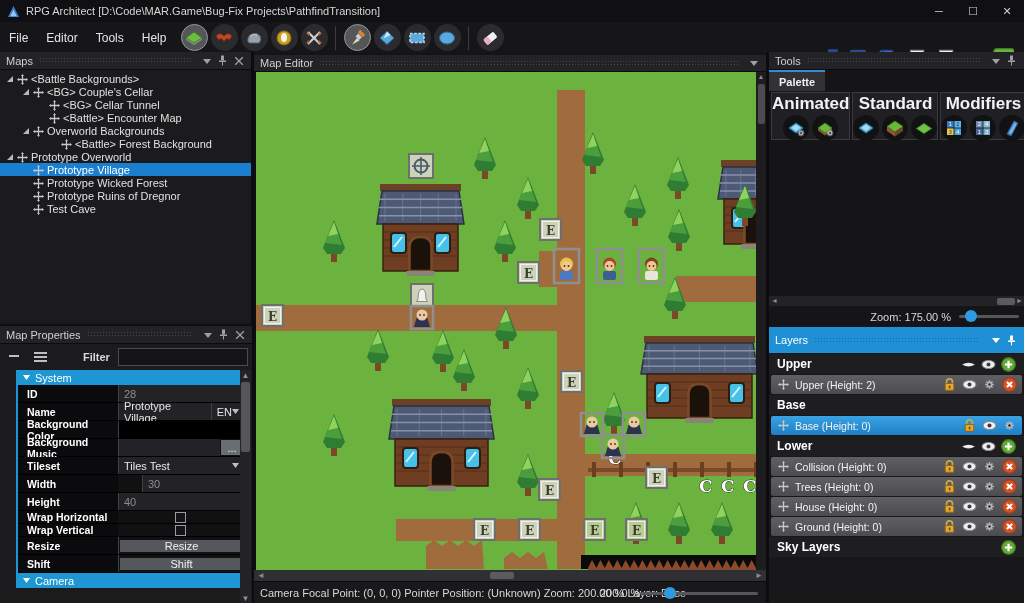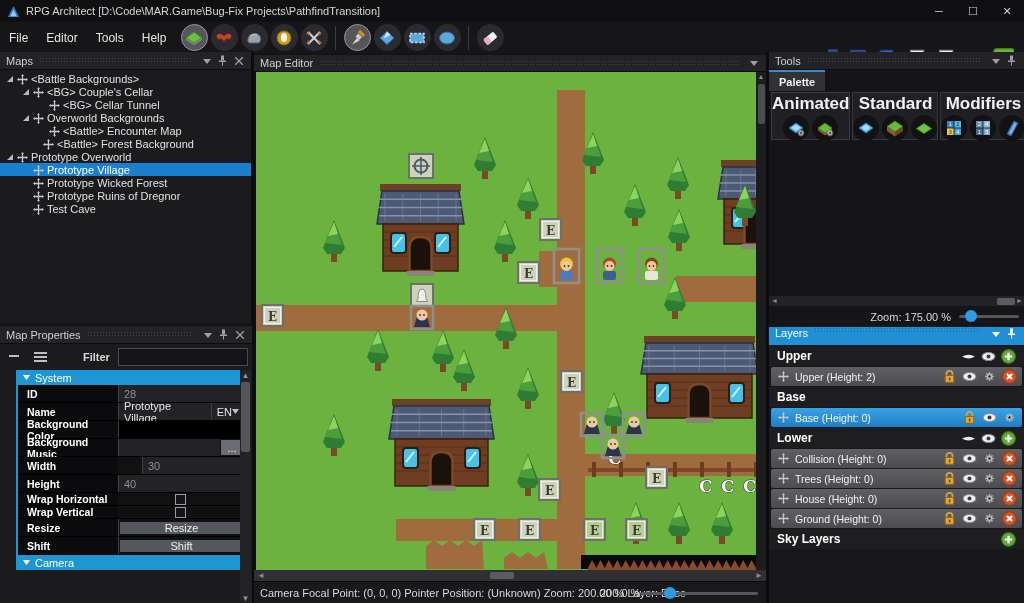--- a/index.html
+++ b/index.html
@@ -64,21 +64,21 @@
   .pal-wrap{display:flex;gap:2px;padding:1px 2px;height:50px;}
   .pal-group{background:#202024;border:1px solid #3a3a40;display:flex;flex-direction:column;align-items:center;padding-top:1px;}
   .pal-label{font-weight:bold;color:#f2f2f2;font-size:17px;}
   .pal-icons{display:flex;gap:3px;margin-top:1px;}
   .pal-circ{width:26px;height:26px;border-radius:50%;background:#121214;display:flex;align-items:center;justify-content:center;}
   .tools-hsb{position:absolute;left:0;top:244px;width:256px;height:10px;background:#232327;}
   .tools-hsb .thumb{position:absolute;left:228px;top:1.5px;width:18px;height:7px;background:#5c5c60;border-radius:2px;}
   .zoomrow{position:absolute;left:0;top:254px;width:256px;height:21px;display:flex;align-items:center;justify-content:flex-end;padding-right:6px;gap:8px;}
   
   .layers-panel{left:768px;top:327px;width:256px;height:276px;background:#18181b;border-left:1px solid #0c0c0e;}
-  .lhdr{height:18px;background:#1f8fd6;display:flex;align-items:flex-start;padding:0 6px;}
+  .lhdr{height:26px;background:#1f8fd6;display:flex;align-items:center;padding:13px 6px;}
   .lhdr .ptitle{color:#fff;}
   .lhdr .dots{background-image:radial-gradient(circle,#1a6ba0 0.8px,transparent 0.9px);}
   .lgroup{height:20px;margin-top:1px;display:flex;align-items:center;padding:0 8px;background:#1e1e21;color:#fff;font-weight:bold;font-size:12px;}
   .lrow{height:19px;margin:1px 2px 0 2px;display:flex;align-items:center;padding:0 5px;border-radius:2px;
         background:linear-gradient(#606064,#4c4c50);color:#f2f2f2;font-size:10.5px;}
   .lrow.sel{background:linear-gradient(#3aa2e4,#1d7fc4);}
   .lspace{flex:1;}
   .licon{width:15px;height:15px;margin-left:5px;display:flex;align-items:center;justify-content:center;flex:0 0 auto;}
   .splitter-v{background:#0c0c0e;}
 </style>
@@ -267,39 +267,39 @@
           <span>&lt;BG&gt; Couple's Cellar</span>
         </div>
         <div class="trow" style="padding-left: 38px;">
           <span class="texp"></span>
           <span class="tmove"><svg width="11" height="11" viewBox="0 0 14 14">
               <path d="M7 1.5V12.5M1.5 7H12.5" stroke="#c8c8cc" stroke-width="1.6"></path>
               <path d="M7 0l1.8 2.4H5.2Z M7 14l1.8-2.4H5.2Z M0 7l2.4-1.8v3.6Z M14 7l-2.4-1.8v3.6Z" fill="#c8c8cc"></path>
             </svg></span>
           <span>&lt;BG&gt; Cellar Tunnel</span>
         </div>
+        <div class="trow" style="padding-left: 38px;">
+          <span class="texp"></span>
+          <span class="tmove"><svg width="11" height="11" viewBox="0 0 14 14">
+              <path d="M7 1.5V12.5M1.5 7H12.5" stroke="#c8c8cc" stroke-width="1.6"></path>
+              <path d="M7 0l1.8 2.4H5.2Z M7 14l1.8-2.4H5.2Z M0 7l2.4-1.8v3.6Z M14 7l-2.4-1.8v3.6Z" fill="#c8c8cc"></path>
+            </svg></span>
+          <span>&lt;Battle&gt; Encounter Map</span>
+        </div>
         <div class="trow" style="padding-left: 22px;">
           <svg class="texp" viewBox="0 0 8 8">
             <polygon points="1,7 7,7 7,1" fill="#b8b8bc"></polygon>
           </svg>
           <span class="tmove"><svg width="11" height="11" viewBox="0 0 14 14">
               <path d="M7 1.5V12.5M1.5 7H12.5" stroke="#c8c8cc" stroke-width="1.6"></path>
               <path d="M7 0l1.8 2.4H5.2Z M7 14l1.8-2.4H5.2Z M0 7l2.4-1.8v3.6Z M14 7l-2.4-1.8v3.6Z" fill="#c8c8cc"></path>
             </svg></span>
           <span>Overworld Backgrounds</span>
         </div>
-        <div class="trow" style="padding-left: 38px;">
-          <span class="texp"></span>
-          <span class="tmove"><svg width="11" height="11" viewBox="0 0 14 14">
-              <path d="M7 1.5V12.5M1.5 7H12.5" stroke="#c8c8cc" stroke-width="1.6"></path>
-              <path d="M7 0l1.8 2.4H5.2Z M7 14l1.8-2.4H5.2Z M0 7l2.4-1.8v3.6Z M14 7l-2.4-1.8v3.6Z" fill="#c8c8cc"></path>
-            </svg></span>
-          <span>&lt;Battle&gt; Encounter Map</span>
-        </div>
-        <div class="trow" style="padding-left: 32px;">
+        <div class="trow" style="padding-left: 50px;">
           <span class="texp"></span>
           <span class="tmove"><svg width="11" height="11" viewBox="0 0 14 14">
               <path d="M7 1.5V12.5M1.5 7H12.5" stroke="#c8c8cc" stroke-width="1.6"></path>
               <path d="M7 0l1.8 2.4H5.2Z M7 14l1.8-2.4H5.2Z M0 7l2.4-1.8v3.6Z M14 7l-2.4-1.8v3.6Z" fill="#c8c8cc"></path>
             </svg></span>
           <span>&lt;Battle&gt; Forest Background</span>
         </div>
         <div class="trow" style="padding-left: 6px;">
           <svg class="texp" viewBox="0 0 8 8">
             <polygon points="1,7 7,7 7,1" fill="#b8b8bc"></polygon>
@@ -401,20 +401,29 @@
           </div>
         </div>
         <div class="prow" style="height: 18px;">
           <div class="plab">Background Color</div>
           <div class="pval" style="background: rgb(0, 0, 0);"></div>
         </div>
         <div class="prow" style="height: 18px;">
           <div class="plab">Background Music</div>
           <div class="pval"></div>
           <div class="pbtn" style="flex: 0 0 22px; background: rgb(106, 110, 114);">...</div>
+        </div>
+        <div class="prow" style="height: 18px;">
+          <div class="plab">Tileset</div>
+          <div class="pval">
+            <span style="flex:1;">Tiles Test</span>
+            <svg width="7" height="5">
+              <polygon points="0,0 7,0 3.5,5" fill="#c0c0c4"></polygon>
+            </svg>
+          </div>
         </div>
         <div class="prow" style="height: 18px; gap: 24px;">
           <div class="plab">Width</div>
           <div class="pval dis">30</div>
         </div>
         <div class="prow" style="height: 18px;">
           <div class="plab">Height</div>
           <div class="pval dis">40</div>
         </div>
         <div class="prow" style="height: 13px;">

